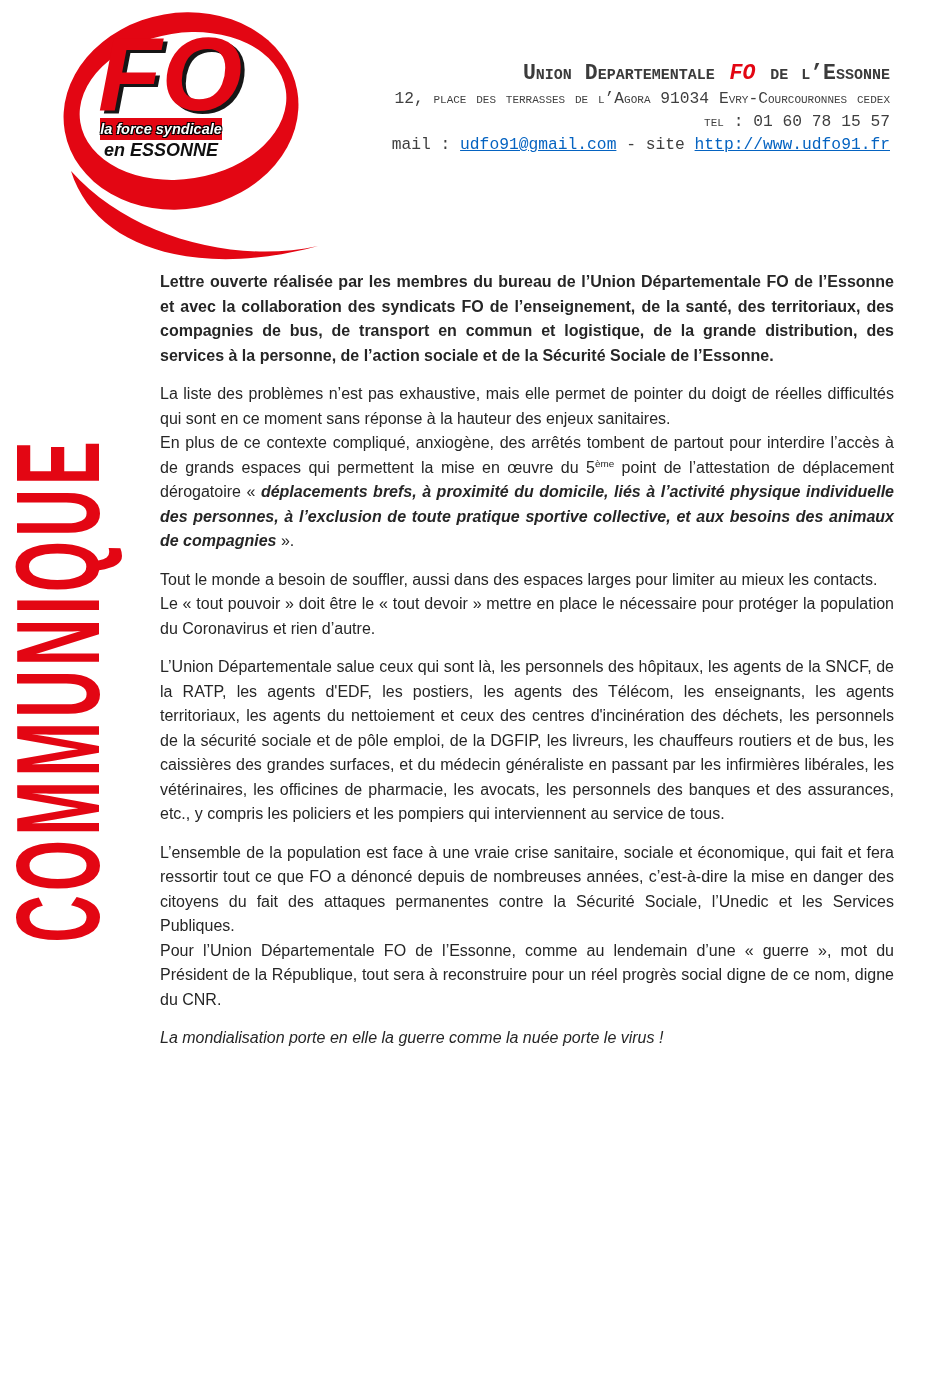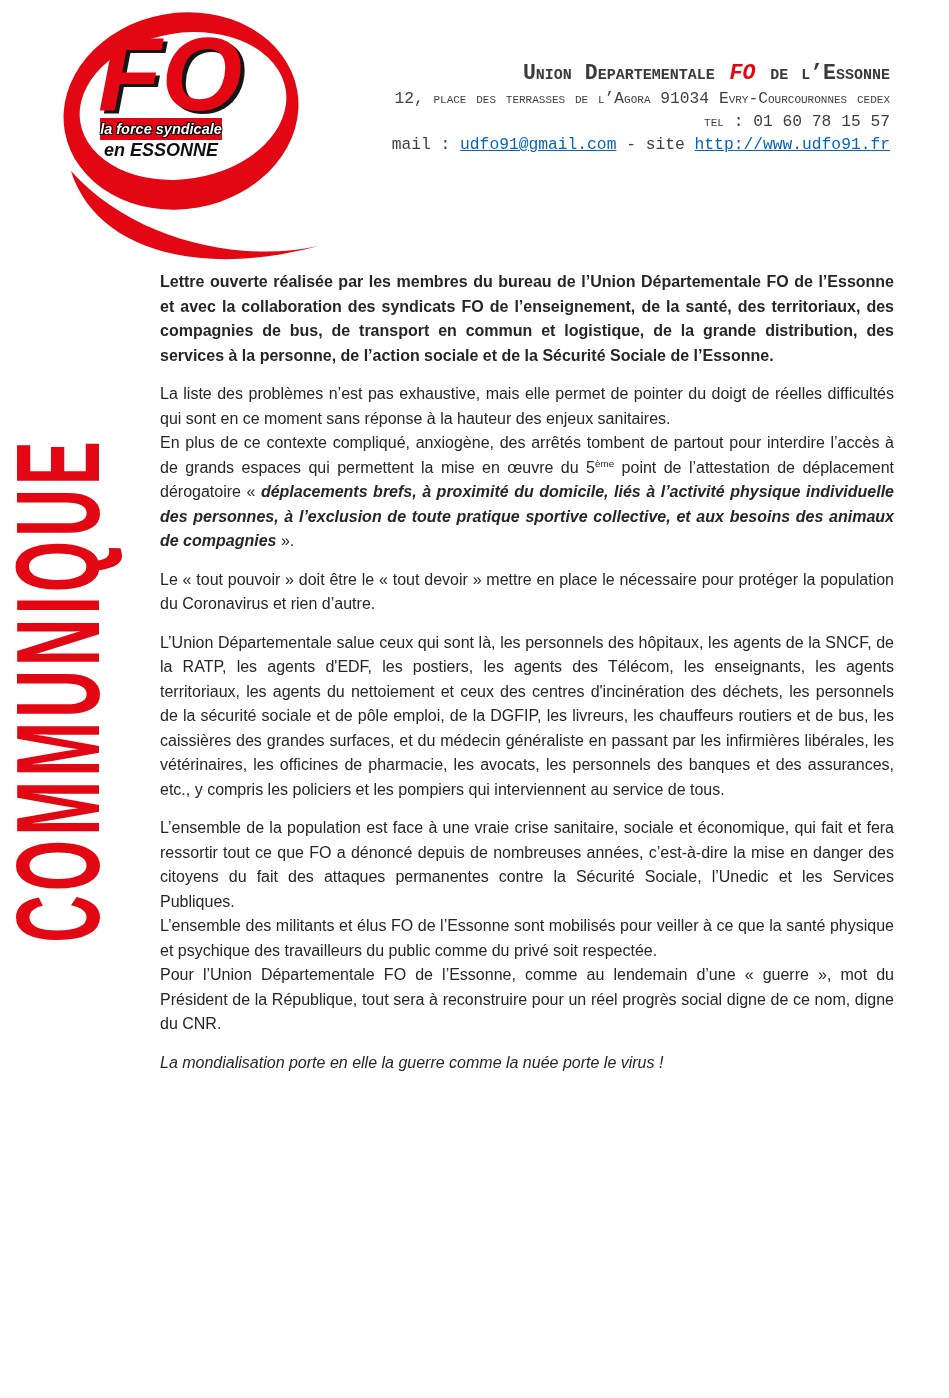--- a/index.html
+++ b/index.html
@@ -89,24 +89,24 @@
     </div>
   </div>
 
 
   <div class="communique">COMMUNIQUE</div>
 
   <div class="bodytext">
     <p class="para bold gap">Lettre ouverte réalisée par les membres du bureau de l’Union Départementale FO de l’Essonne et avec la collaboration des syndicats FO de l’enseignement, de la santé, des territoriaux, des compagnies de bus, de transport en commun et logistique, de la grande distribution, des services à la personne, de l’action sociale et de la Sécurité Sociale de l’Essonne.</p>
     <p class="para">La liste des problèmes n’est pas exhaustive, mais elle permet de pointer du doigt de réelles difficultés qui sont en ce moment sans réponse à la hauteur des enjeux sanitaires.</p>
     <p class="para gap"><span>En plus de ce contexte compliqué, anxiogène, des arrêtés tombent de partout pour interdire l’accès à de grands espaces qui permettent la mise en œuvre du 5</span><sup>ème</sup><span> point de l’attestation de déplacement dérogatoire « </span><span class="bi">déplacements brefs, à proximité du domicile, liés à l’activité physique individuelle des personnes, à l’exclusion de toute pratique sportive collective, et aux besoins des animaux de compagnies</span><span> ».</span></p>
+    <p class="para">Tout le monde a besoin de souffler, aussi dans des espaces larges pour limiter au mieux les contacts.</p>
     <p class="para gap">Le « tout pouvoir » doit être le « tout devoir » mettre en place le nécessaire pour protéger la population du Coronavirus et rien d’autre.</p>
     <p class="para gap">L’Union Départementale salue ceux qui sont là, les personnels des hôpitaux, les agents de la SNCF, de la RATP, les agents d'EDF, les postiers, les agents des Télécom, les enseignants, les agents territoriaux, les agents du nettoiement et ceux des centres d'incinération des déchets, les personnels de la sécurité sociale et de pôle emploi, de la DGFIP, les livreurs, les chauffeurs routiers et de bus, les caissières des grandes surfaces, et du médecin généraliste en passant par les infirmières libérales, les vétérinaires, les officines de pharmacie, les avocats, les personnels des banques et des assurances, etc., y compris les policiers et les pompiers qui interviennent au service de tous.</p>
     <p class="para">L’ensemble de la population est face à une vraie crise sanitaire, sociale et économique, qui fait et fera ressortir tout ce que FO a dénoncé depuis de nombreuses années, c’est-à-dire la mise en danger des citoyens du fait des attaques permanentes contre la Sécurité Sociale, l’Unedic et les Services Publiques.</p>
-    <p class="para">L’ensemble des militants et élus FO de l’Essonne sont mobilisés pour veiller à ce que la santé physique et psychique des travailleurs du public comme du privé soit respectée.</p>
     <p class="para gap">Pour l’Union Départementale FO de l’Essonne, comme au lendemain d’une « guerre », mot du Président de la République, tout sera à reconstruire pour un réel progrès social digne de ce nom, digne du CNR.</p>
     <p class="para italic">La mondialisation porte en elle la guerre comme la nuée porte le virus !</p>
   </div>
 
   <div class="contact">Contact : Christophe LE COMTE (Secrétaire Général UD FO 91) : 06-68-66-25-24</div>
   <div class="dateline">Evry-Courcouronnes, le 20 mars 2020</div>
 
   <div class="qr">
     <svg id="qrsvg" width="140" height="140" viewBox="0 0 140 140">
         <rect x="50.4" y="0" width="5.6" height="5.6" fill="#6fa3d8" rx="1.5"></rect>

